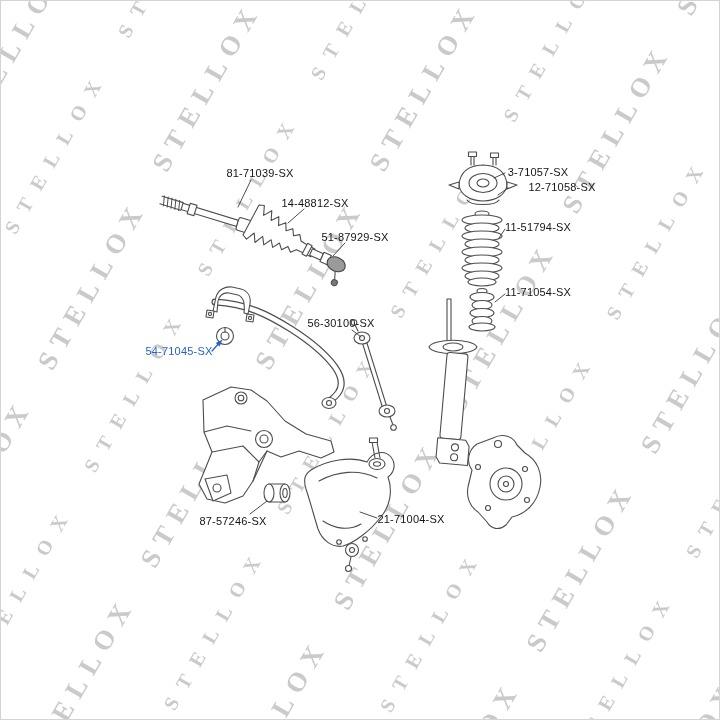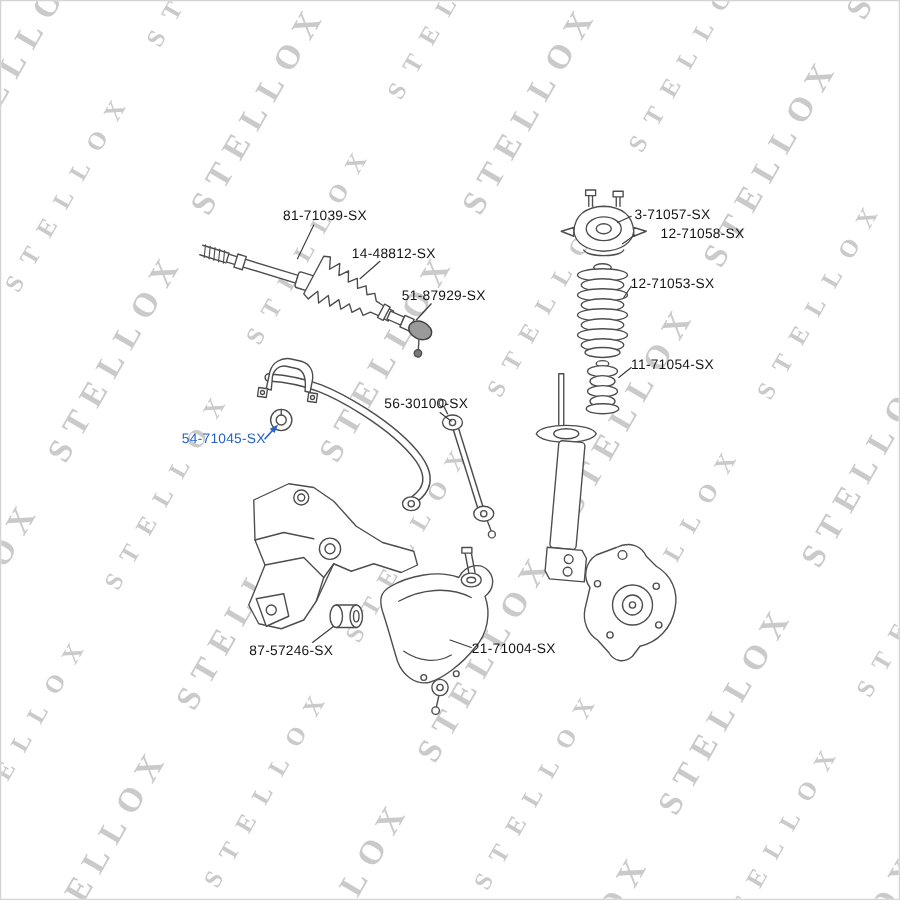--- a/index.html
+++ b/index.html
@@ -211,20 +211,20 @@
       </g>
 
     </g>
   </svg>
 
   <div class="lbl" style="left:259px;top:172px">81-71039-SX</div>
   <div class="lbl" style="left:314px;top:202px">14-48812-SX</div>
   <div class="lbl" style="left:354px;top:236px">51-87929-SX</div>
   <div class="lbl" style="left:537px;top:171px">3-71057-SX</div>
   <div class="lbl" style="left:561px;top:186px">12-71058-SX</div>
-  <div class="lbl" style="left:537px;top:226px">12-71053-SX</div>
+  <div class="lbl" style="left:537px;top:226px">11-51794-SX</div>
   <div class="lbl" style="left:537px;top:291px">11-71054-SX</div>
   <div class="lbl" style="left:340px;top:322px">56-30100-SX</div>
   <div class="lbl hl" style="left:178px;top:350px">54-71045-SX</div>
   <div class="lbl" style="left:232px;top:520px">87-57246-SX</div>
   <div class="lbl" style="left:410px;top:518px">21-71004-SX</div>
 
 </div>
 
 </body></html>

